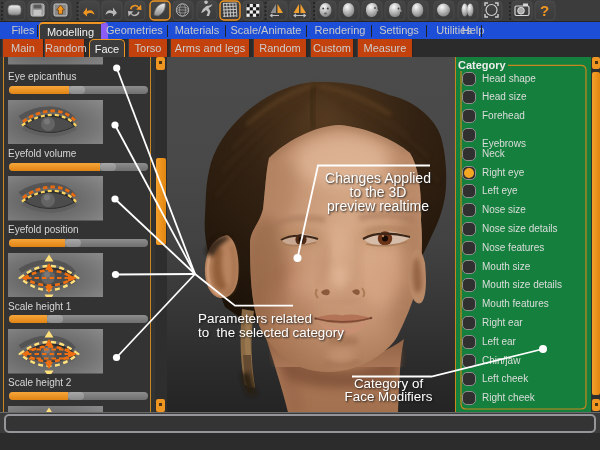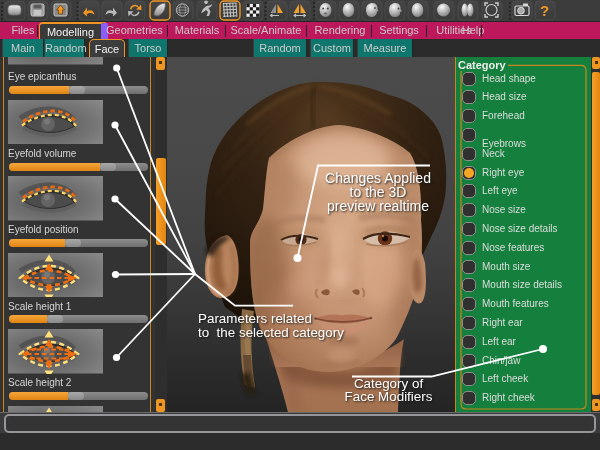--- a/index.html
+++ b/index.html
@@ -5,30 +5,30 @@
 * { margin:0; padding:0; box-sizing:border-box; }
 html,body { width:600px; height:450px; overflow:hidden; background:#3b3b3b;
   font-family:"Liberation Sans", sans-serif; }
 #app { position:relative; width:600px; height:450px; background:#3b3b3b; }
 .abs { position:absolute; }
 
 
 #toolbar { left:0; top:0; width:600px; height:21px; background:#3c3c3c; }
 
 
-#tabrow1 { left:0; top:21px; width:600px; height:18px; background:#be185d;
+#tabrow1 { left:0; top:21px; width:600px; height:18px; background:#1d4ed8;
   border-top:1px solid #262626; }
 #tabrow2 { left:0; top:39px; width:600px; height:18px; background:#2b2b2b; }
 .tab1 { position:absolute; top:0; height:17px; color:#c8c8c8; font-size:11px;
   line-height:17px; text-align:center; }
 .tab1.sel { background:#3a3a3a; border-left:1px solid #ef9522; border-right:7px solid #8b5cf6;
   border-top:2px solid #ef9522; border-radius:4px 4px 0 0; color:#f2f2f2; }
 .tsep1 { position:absolute; top:3px; height:12px; width:1px; background:#222; }
 .tab2 { position:absolute; top:0; height:18px; color:#cccccc; font-size:11px;
-  line-height:18px; text-align:center; background:#0f766e; border-right:1px solid #252525; border-left:1px solid #3c3c3c; }
+  line-height:18px; text-align:center; background:#c2410c; border-right:1px solid #252525; border-left:1px solid #3c3c3c; }
 .tab2.sel { background:#3c3c3c; border-left:1px solid #ef9522; border-right:1px solid #ef9522;
   border-top:1px solid #ef9522; border-radius:5px 5px 0 0; color:#f2f2f2; }
 
 
 #content { left:0; top:57px; width:600px; height:355px; background:#333333; }
 #lpanel { left:0; top:0; width:155px; height:355px; background:#333333; }
 #lpanel .oline1 { position:absolute; left:3px; top:0; width:1px; height:355px; background:#c8861c; }
 #lpanel .oline2 { position:absolute; left:150px; top:0; width:1px; height:355px; background:#c8861c; }
 .sliderlabel { position:absolute; left:8px; color:#d6d6d6; font-size:10px; }
 .track { position:absolute; left:9px; width:139px; height:8px; border-radius:4px;
@@ -220,20 +220,21 @@
     <div class="tsep1" style="left:371px;"></div>
     <div class="tsep1" style="left:426px;"></div>
     <div class="tsep1" style="left:481px;"></div>
   </div>
 
   <div id="tabrow2" class="abs">
     <div class="tab2" style="left:2px;width:42px;">Main</div>
     <div class="tab2" style="left:44px;width:41px;">Random</div>
     <div class="tab2 sel" style="left:89px;width:36px;">Face</div>
     <div class="tab2" style="left:128px;width:40px;">Torso</div>
+    <div class="tab2" style="left:170px;width:80px;">Arms and legs</div>
     <div class="tab2" style="left:253px;width:54px;">Random</div>
     <div class="tab2" style="left:310px;width:44px;">Custom</div>
     <div class="tab2" style="left:357px;width:56px;">Measure</div>
   </div>
 
   <div id="content" class="abs">
     <div id="lpanel" class="abs">
       <div class="oline1"></div>
         <div class="oline2"></div>
 

